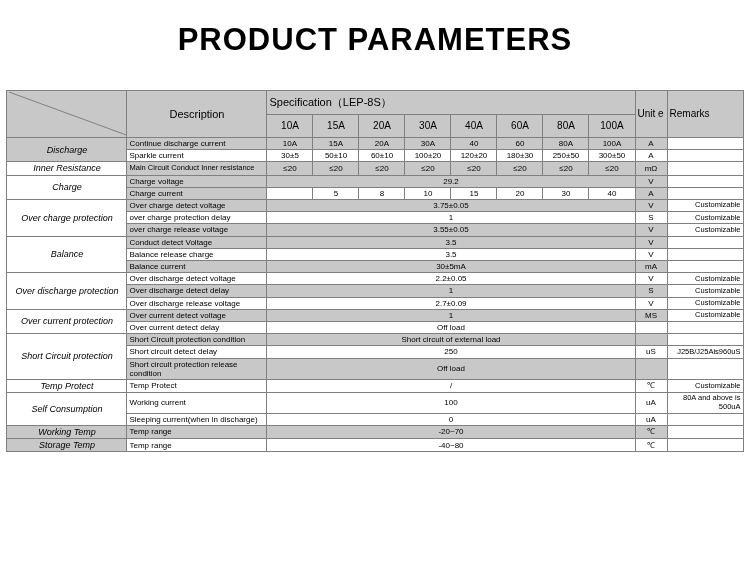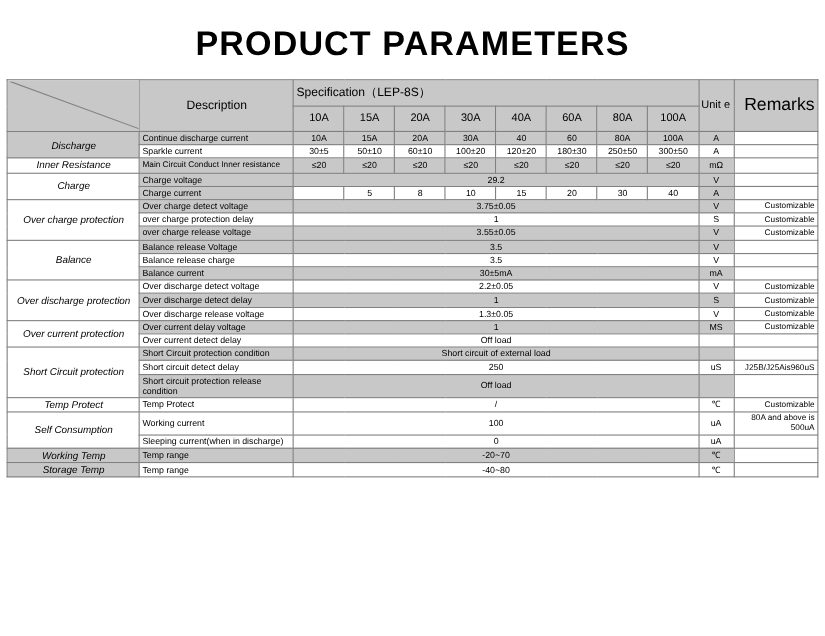--- a/index.html
+++ b/index.html
@@ -19,21 +19,21 @@
     height: 578px;
     position: relative;
     box-sizing: border-box;
   }
   .title {
     text-align: center;
     font-size: 31px;
     font-weight: bold;
     letter-spacing: 1px;
     padding-top: 22px;
-    padding-bottom: 14px;
+    padding-bottom: 32px;
     color: #000;
   }
   table.params {
     border-collapse: collapse;
     table-layout: fixed;
     width: 736px;
     margin: 0 auto;
     font-size: 8px;
   }
   table.params td, table.params th {
@@ -70,22 +70,22 @@
     font-weight: bold;
   }
   .hdr-desc {
     text-align: center;
     font-size: 11px;
   }
   .hdr-unit {
     font-size: 10px;
   }
   .hdr-remarks {
-    text-align: right;
-    font-size: 16px;
+    text-align: left;
+    font-size: 10px;
   }
   .corner {
     position: relative;
     padding: 0;
     background: #c8c8c8;
     overflow: hidden;
   }
   .corner svg {
     display: block;
   }
@@ -219,21 +219,21 @@
       </tr>
       <tr>
         <td class="gray desc">over charge release voltage</td>
         <td class="gray ctr" colspan="8">3.55±0.05</td>
         <td class="gray unitcell">V</td>
         <td class="white remarkcell">Customizable</td>
       </tr>
 
       <tr>
         <td class="white cat" rowspan="3">Balance</td>
-        <td class="gray desc">Balance release Voltage</td>
+        <td class="gray desc">Conduct detect Voltage</td>
         <td class="gray ctr" colspan="8">3.5</td>
         <td class="gray unitcell">V</td>
         <td class="white remarkcell"></td>
       </tr>
       <tr>
         <td class="white desc">Balance release charge</td>
         <td class="white ctr" colspan="8">3.5</td>
         <td class="white unitcell">V</td>
         <td class="white remarkcell"></td>
       </tr>
@@ -252,28 +252,28 @@
         <td class="white remarkcell">Customizable</td>
       </tr>
       <tr>
         <td class="gray desc">Over discharge detect delay</td>
         <td class="gray ctr" colspan="8">1</td>
         <td class="gray unitcell">S</td>
         <td class="white remarkcell">Customizable</td>
       </tr>
       <tr>
         <td class="white desc">Over discharge release voltage</td>
-        <td class="white ctr" colspan="8">1.3±0.05</td>
+        <td class="white ctr" colspan="8">2.7±0.09</td>
         <td class="white unitcell">V</td>
         <td class="white remarkcell">Customizable</td>
       </tr>
 
       <tr>
         <td class="white cat" rowspan="2">Over current protection</td>
-        <td class="gray desc">Over current delay voltage</td>
+        <td class="gray desc">Over current detect voltage</td>
         <td class="gray ctr" colspan="8">1</td>
         <td class="gray unitcell">MS</td>
         <td class="white remarkcell">Customizable</td>
       </tr>
       <tr>
         <td class="white desc">Over current detect delay</td>
         <td class="white ctr" colspan="8">Off load</td>
         <td class="white unitcell"></td>
         <td class="white remarkcell"></td>
       </tr>

